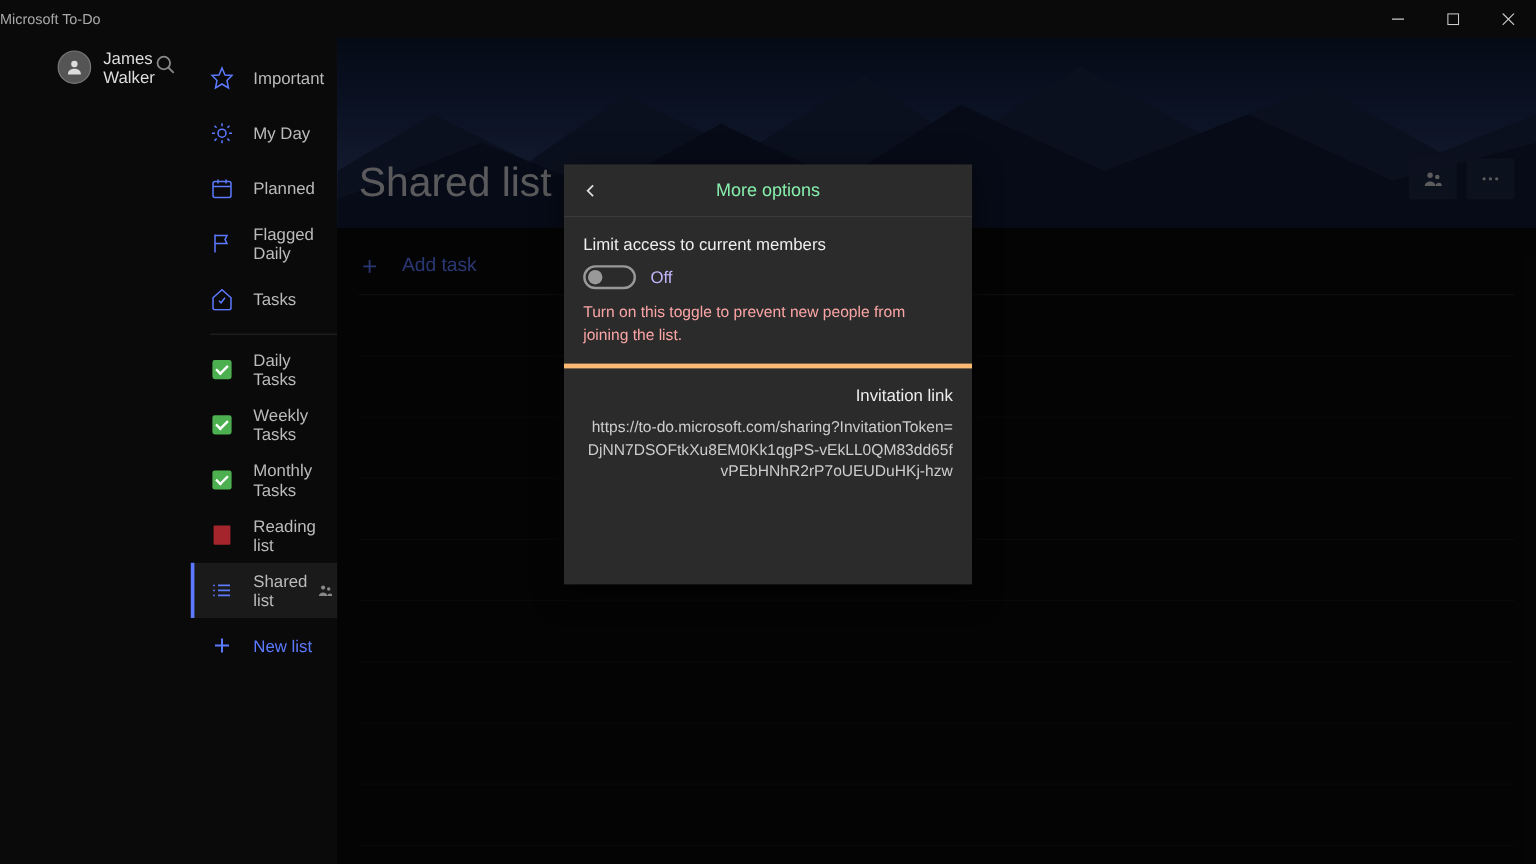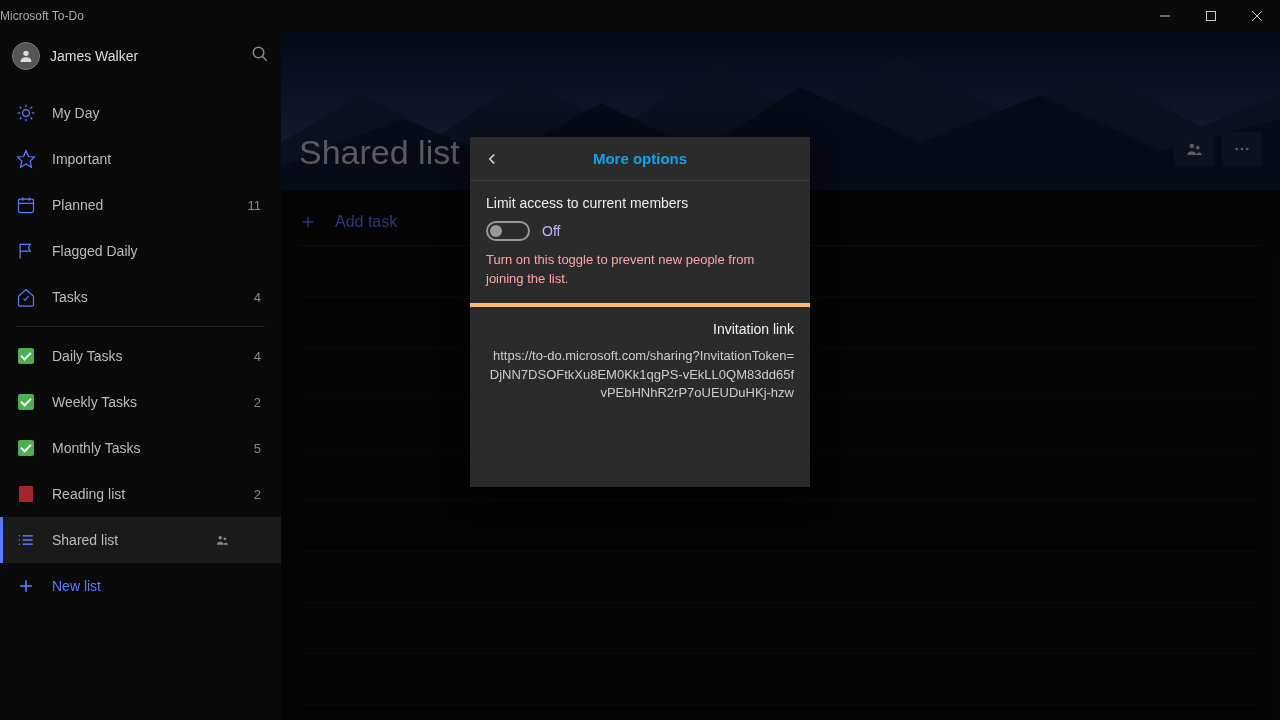--- a/index.html
+++ b/index.html
@@ -5,21 +5,21 @@
   * { margin: 0; padding: 0; box-sizing: border-box; font-family: "Segoe UI", sans-serif; }
   body { width: 1280px; height: 720px; background: #0a0a0a; overflow: hidden; color: #ccc; position: relative; }
 
   .titlebar { height: 32px; display: flex; align-items: center; justify-content: space-between; padding-left: 0; background: #0a0a0a; gap: 14px; }
   .titlebar-title { font-size: 12px; color: #aaa; }
   .win-controls { display: flex; }
   .win-btn { width: 46px; height: 32px; display: flex; align-items: center; justify-content: center; color: #ccc; cursor: pointer; }
   .win-btn svg { width: 10px; height: 10px; }
 
   .app { display: flex; height: calc(100% - 32px); }
-  .sidebar { width: 281px; background: #0a0a0a; display: flex; flex-direction: column; }
+  .sidebar { width: 281px; background: #0a0a0a; display: flex; flex-direction: row; padding-left: 36px; }
   .sidebar-header { height: 48px; display: flex; align-items: center; padding: 0 12px; }
   .avatar { width: 28px; height: 28px; border-radius: 50%; background: #555; margin-right: 10px; display:flex;align-items:center;justify-content:center;border:1px solid #777;}
   .avatar svg{width:16px;height:16px;fill:#ddd;}
   .username { flex: 1; font-size: 14px; color: #ddd; }
   .search-icon { color: #888; cursor: pointer; }
 
   .nav-list { padding: 10px 0; }
   .nav-item { height: 46px; display: flex; align-items: center; padding: 0 16px; cursor: pointer; font-size: 14px; color: #bbb; position: relative; }
   .nav-item.active { background: #1a1a1a; }
   .nav-item.active::before { content:""; position:absolute; left:0; top:0; bottom:0; width:3px; background:#5c7aff;}
@@ -51,21 +51,21 @@
   .task-area { position:absolute; top:158px; left:0; right:0; bottom:0; padding: 8px 18px; }
   .add-task { height:48px; display:flex; align-items:center; color:#5c7aff; border-bottom:1px solid #1e1e1e; }
   .add-task .plus { margin-right:18px; display:flex; }
   .task-row { height:51px; border-bottom:1px solid #151515; }
 
   .modal-scrim { position:absolute; inset:0; background: rgba(0,0,0,0.55); }
 
   .modal { position:absolute; left:470px; top:137px; width:340px; background:#2b2b2b; box-shadow: 0 8px 24px rgba(0,0,0,0.6); }
   .modal-header { height:44px; display:flex; align-items:center; border-bottom:1px solid #3a3a3a; position:relative; }
   .modal-back { width:44px; height:44px; display:flex; align-items:center; justify-content:center; cursor:pointer; color:#ddd;}
-  .modal-title { position:absolute; left:0; right:0; text-align:center; font-size:15px; font-weight:700; color:#0ea5e9; pointer-events:none;}
+  .modal-title { position:absolute; left:0; right:0; text-align:center; font-size:15px; font-weight:400; color:#86efac; pointer-events:none;}
   .modal-section { padding: 14px 16px; border-bottom: 4px solid #fdba74; }
   .section-title { font-size:14px; color:#eee; margin-bottom:10px; }
   .toggle-row { display:flex; align-items:center; gap:12px; margin-bottom:10px;}
   .toggle { width:44px; height:20px; border:2px solid #999; border-radius:12px; position:relative; cursor:pointer; }
   .toggle-knob { position:absolute; left:2px; top:2px; width:12px; height:12px; border-radius:50%; background:#999; }
   .toggle-label { font-size:14px; color:#c4b5fd; }
   .section-desc { font-size:13px; color:#fca5a5; line-height:1.45; }
   .modal-section.link-section { border-bottom:none; min-height:180px;text-align:right;}
   .link-text { font-size:13px; color:#ccc; word-break:break-all; line-height:1.45; }
   .modal-footer { padding: 12px 16px 16px 16px; }
@@ -114,46 +114,46 @@
       <span class="search-icon"><svg width="18" height="18" viewBox="0 0 24 24" fill="none" stroke="#888" stroke-width="2">
             <circle cx="10" cy="10" r="7"></circle>
             <line x1="21" y1="21" x2="15" y2="15"></line>
           </svg></span>
     </div>
 
     <div class="nav-list">
       <div class="nav-item">
         <span class="nav-icon">
             <svg viewBox="0 0 24 24" fill="none" stroke="#5c7aff" stroke-width="1.5">
+              <polygon points="12 2 15 9 22 9.5 17 14.5 18.5 22 12 18 5.5 22 7 14.5 2 9.5 9 9"></polygon>
+            </svg>
+          </span>
+        <span class="label">Important</span>
+        <span class="count"></span>
+      </div>
+      <div class="nav-item">
+        <span class="nav-icon">
+            <svg viewBox="0 0 24 24" fill="none" stroke="#5c7aff" stroke-width="1.5">
               <circle cx="12" cy="12" r="4"></circle>
               <line x1="12" y1="2" x2="12" y2="5"></line>
               <line x1="12" y1="19" x2="12" y2="22"></line>
               <line x1="2" y1="12" x2="5" y2="12"></line>
               <line x1="19" y1="12" x2="22" y2="12"></line>
               <line x1="4.5" y1="4.5" x2="6.6" y2="6.6"></line>
               <line x1="17.4" y1="17.4" x2="19.5" y2="19.5"></line>
               <line x1="4.5" y1="19.5" x2="6.6" y2="17.4"></line>
               <line x1="17.4" y1="6.6" x2="19.5" y2="4.5"></line>
             </svg>
           </span>
         <span class="label">My Day</span>
         <span class="count"></span>
       </div>
       <div class="nav-item">
         <span class="nav-icon">
             <svg viewBox="0 0 24 24" fill="none" stroke="#5c7aff" stroke-width="1.5">
-              <polygon points="12 2 15 9 22 9.5 17 14.5 18.5 22 12 18 5.5 22 7 14.5 2 9.5 9 9"></polygon>
-            </svg>
-          </span>
-        <span class="label">Important</span>
-        <span class="count"></span>
-      </div>
-      <div class="nav-item">
-        <span class="nav-icon">
-            <svg viewBox="0 0 24 24" fill="none" stroke="#5c7aff" stroke-width="1.5">
               <rect x="3" y="5" width="18" height="16" rx="2"></rect>
               <line x1="3" y1="10" x2="21" y2="10"></line>
               <line x1="8" y1="3" x2="8" y2="7"></line>
               <line x1="16" y1="3" x2="16" y2="7"></line>
             </svg>
           </span>
         <span class="label">Planned</span>
         <span class="count">11</span>
       </div>
       <div class="nav-item">

